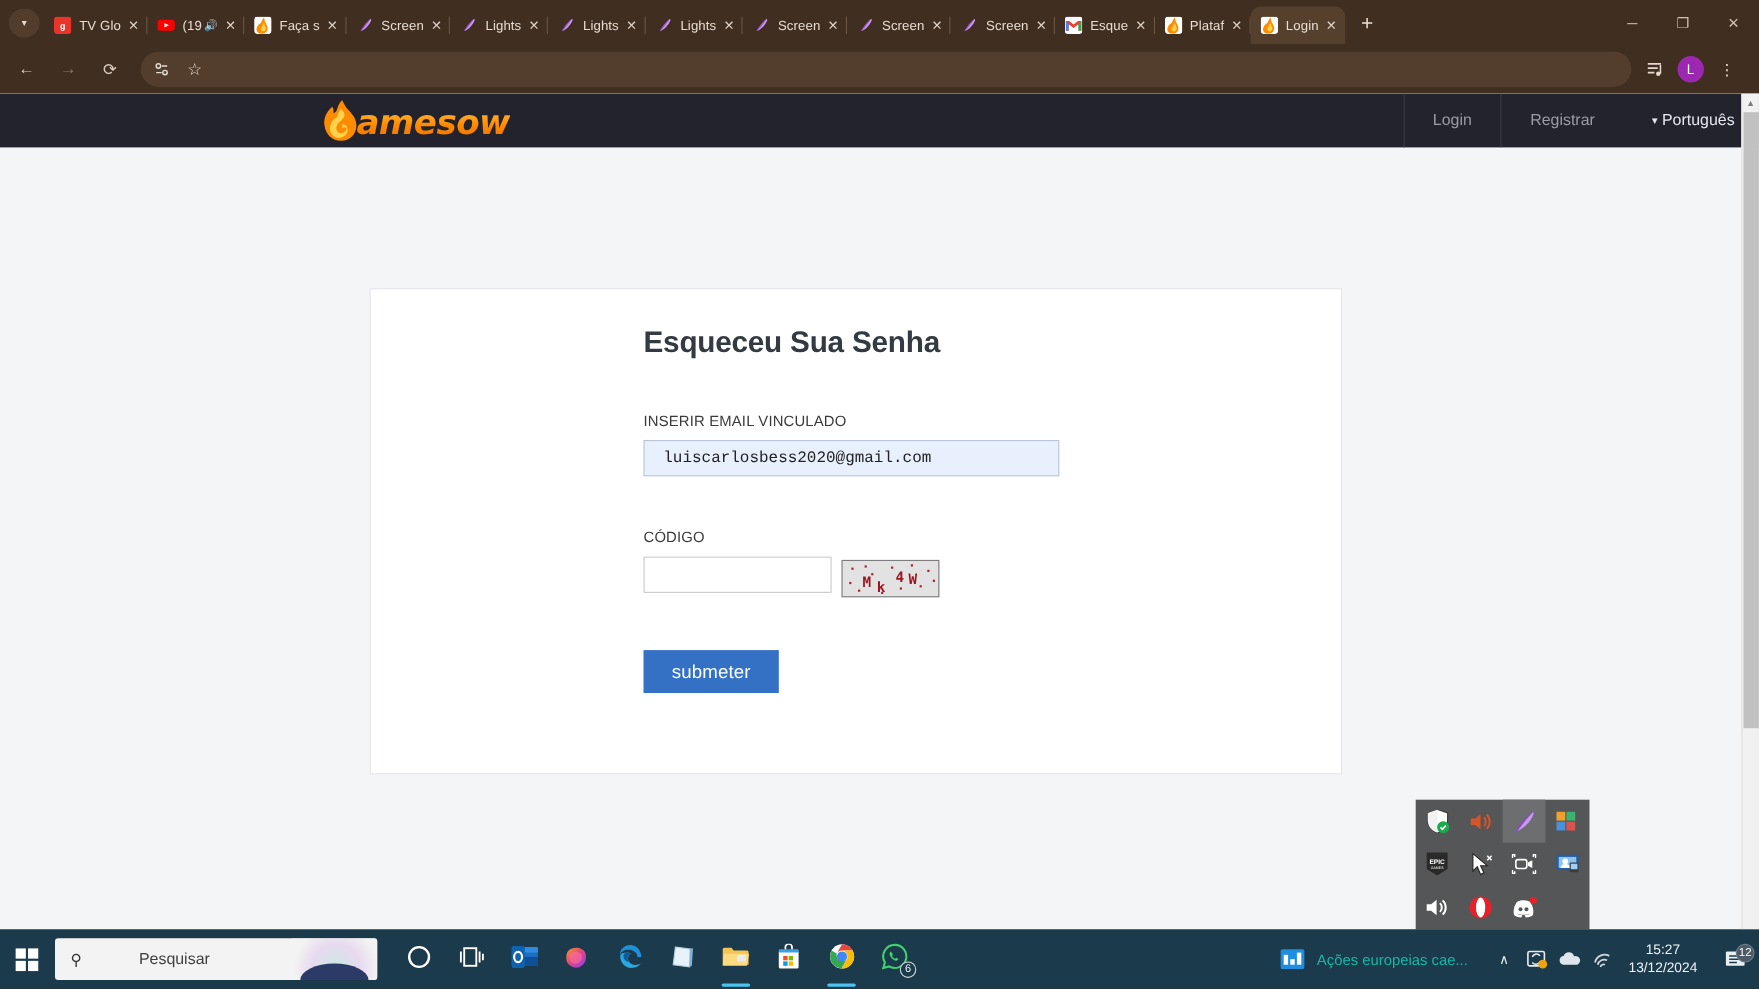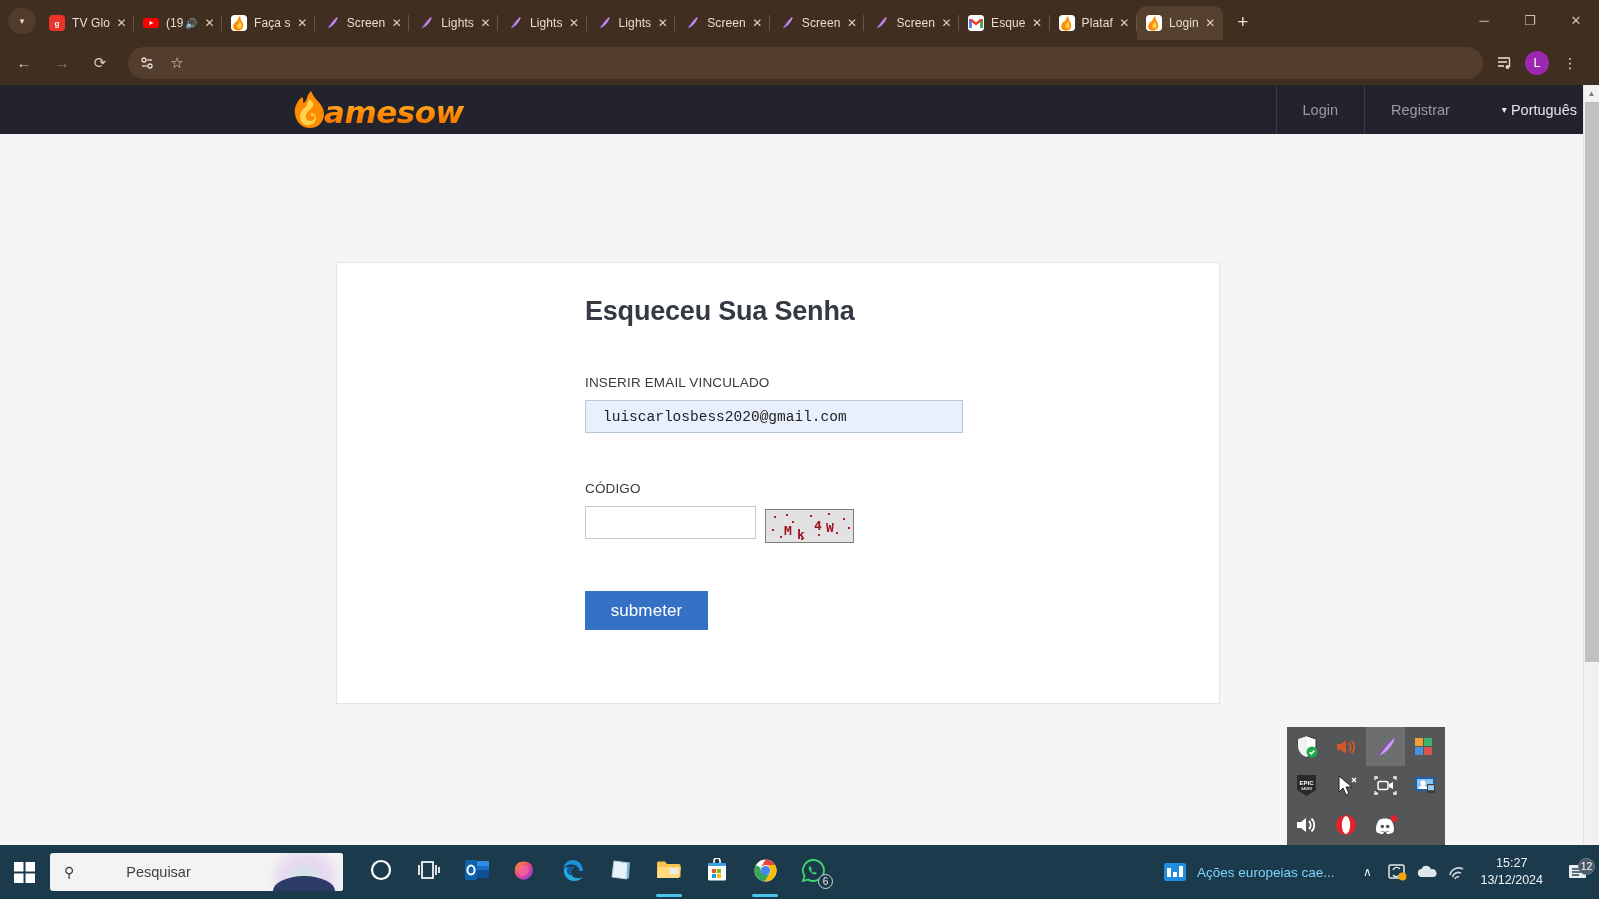--- a/index.html
+++ b/index.html
@@ -260,21 +260,21 @@
     position: absolute; bottom: 2px; left: 11px; width: 26px; height: 3px;
     background: #4cc2f1; border-radius: 2px;
   }
   .tb-right2 {
     position: absolute; right: 0; bottom: 0; height: 54px;
     display: flex; align-items: center;
   }
   .news {
     display: flex; align-items: center; margin-right: 18px;
   }
-  .news .nlabel { font-size: 13.5px; color: #7dd3fc; margin-left: 11px; }
+  .news .nlabel { font-size: 13.5px; color: #14b8a6; margin-left: 11px; }
   .tray-chev { width: 30px; text-align: center; color: #e5eaee; font-size: 12px; }
   .tray-small { width: 30px; display: flex; align-items: center; justify-content: center; }
   .clock { text-align: center; color: #eef2f5; font-size: 12.5px; line-height: 17px; margin: 0 12px 0 8px; }
   .notif {
     width: 44px; display: flex; align-items: center; justify-content: center;
     position: relative; color: #e8eef2;
   }
   .notif .badge {
     position: absolute; right: 4px; bottom: 6px;
     min-width: 17px; height: 17px; border-radius: 9px;

